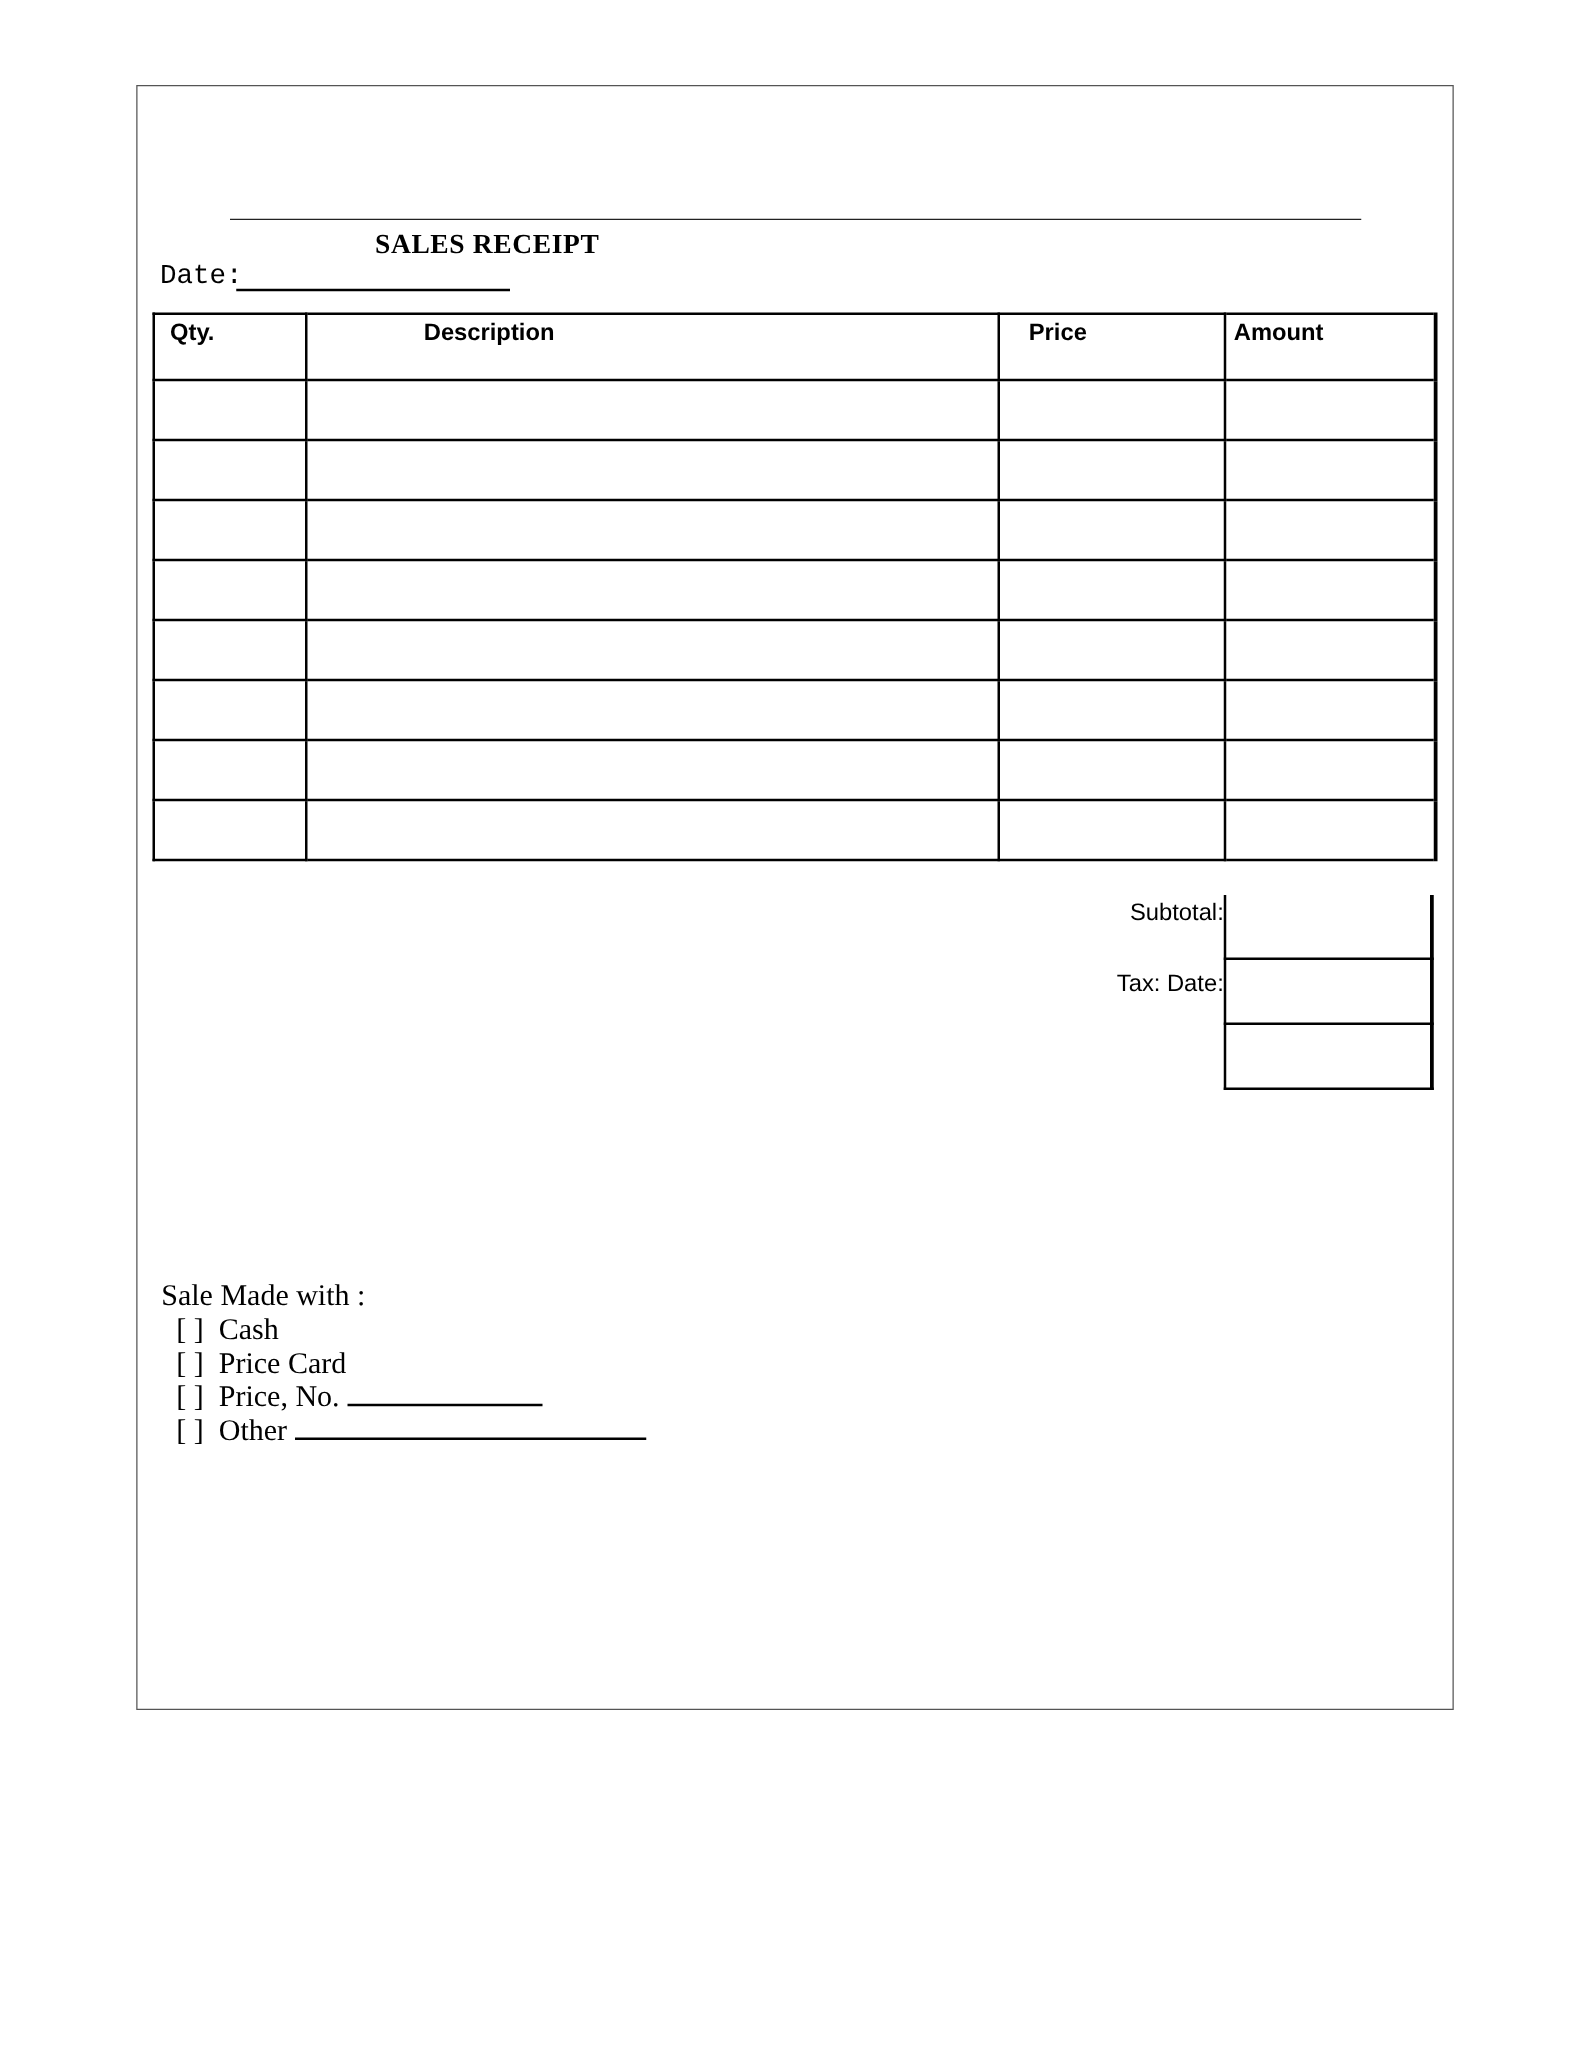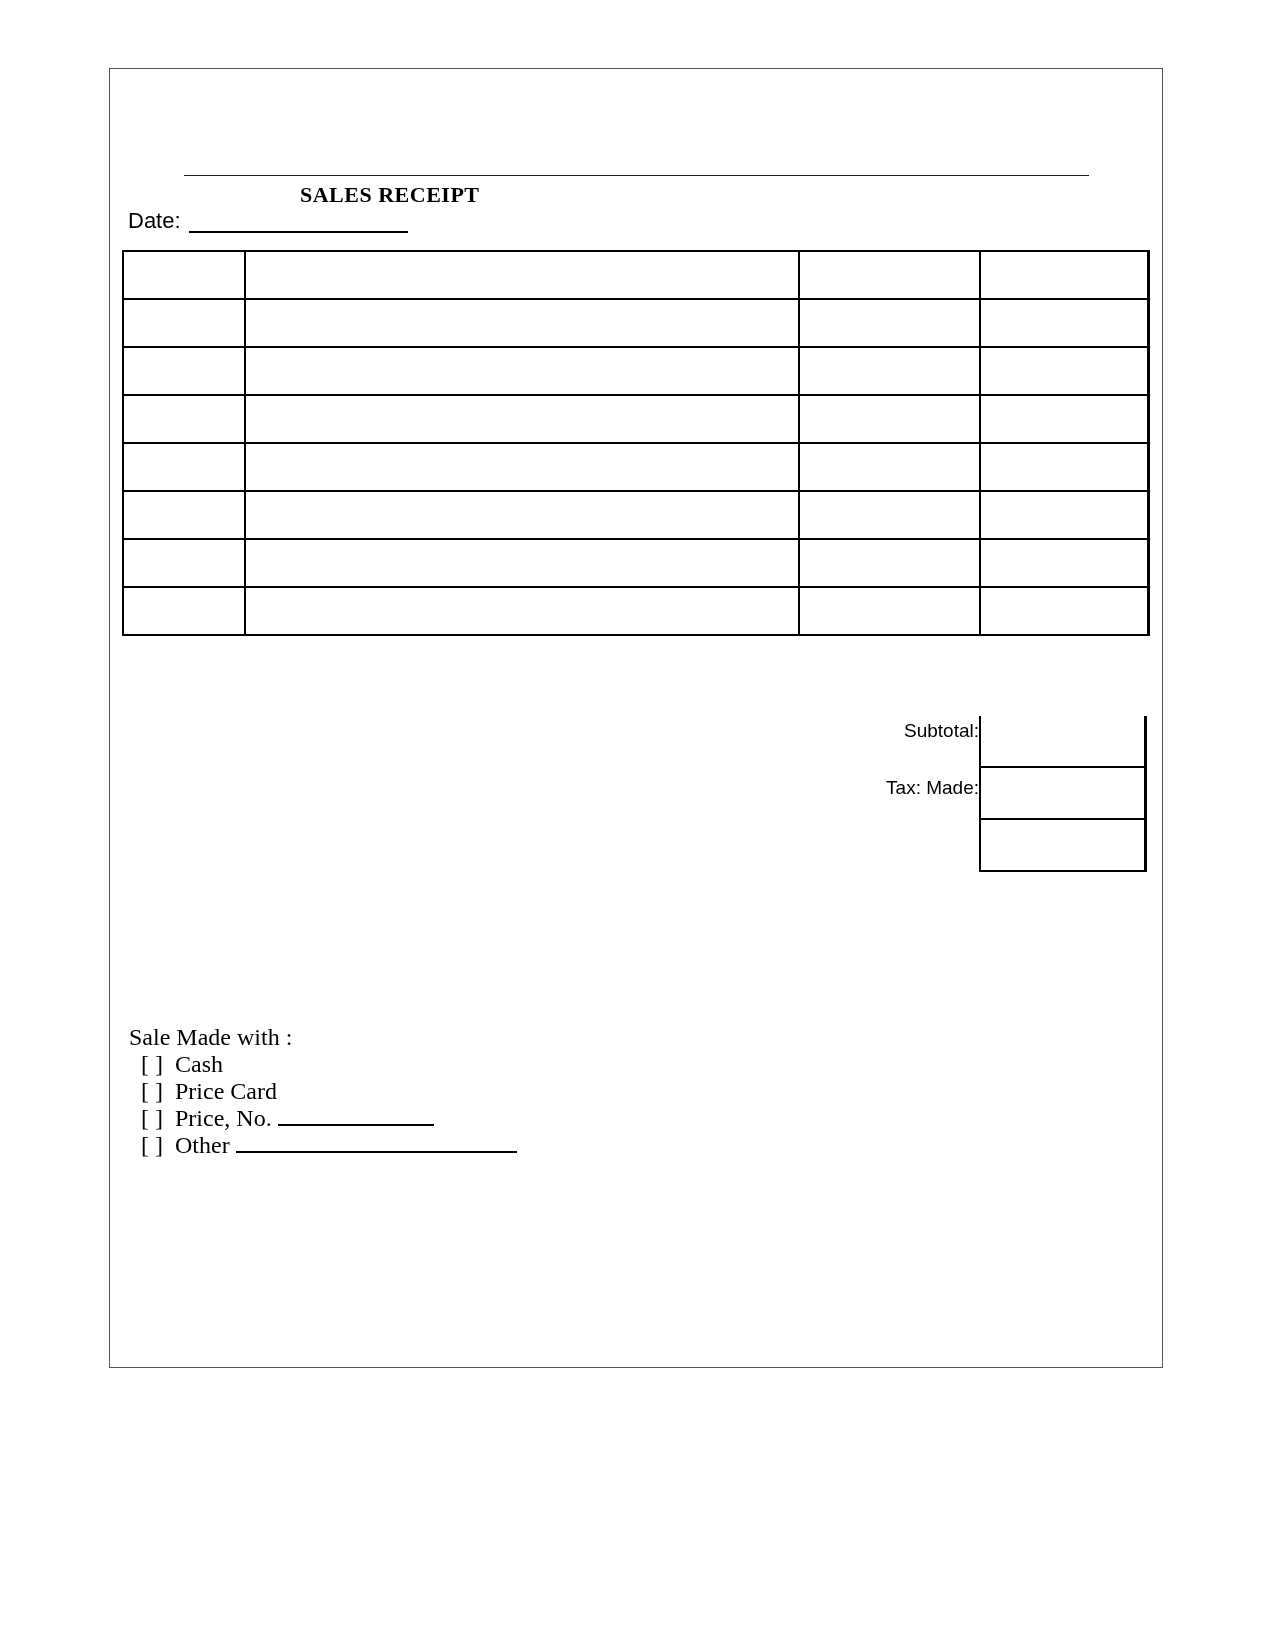--- a/index.html
+++ b/index.html
@@ -1,20 +1,20 @@
 <!DOCTYPE html>
 <html><head>
 <meta charset="utf-8">
 <style>
   html, body { margin:0; padding:0; background:#ffffff; }
   body { width:1275px; height:1650px; position:relative; overflow:hidden; color:#000; }
   .frame { position:absolute; left:109px; top:68px; width:1054px; height:1300px; border:1.5px solid #555; box-sizing:border-box; }
   .topline { position:absolute; left:184px; top:175px; width:905px; height:0; border-top:1.5px solid #222; }
   .title { position:absolute; left:300px; width:232px; top:182px; text-align:left; font-family:"Liberation Serif", serif; font-weight:bold; font-size:22px; letter-spacing:0.5px; }
-  .date-label { position:absolute; left:128px; top:208px; font-family:Liberation Sans, sans-serif; font-size:22px; }
+  .date-label { position:absolute; left:128px; top:208px; font-family:Liberation Mono, monospace; font-size:22px; }
   .date-line { position:absolute; left:189px; top:231px; width:219px; border-top:2px solid #000; }
   table.items { position:absolute; left:122px; top:250px; border-collapse:collapse; table-layout:fixed; }
   table.items td, table.items th { border:2px solid #000; height:48px; padding:0; box-sizing:border-box; font-family:"Liberation Sans", sans-serif; font-size:19px; font-weight:bold; text-align:left; vertical-align:top; }
   table.items th { height:53px; padding-top:4px; }
   .c1 { width:122px; } .c2 { width:554px; } .c3 { width:181px; } .c4 { width:168px; }
   th.c1 { padding-left:12px !important; }
   th.c2 { padding-left:93px !important; }
   th.c3 { padding-left:23px !important; }
   th.c4 { padding-left:6px !important; }
   table.items td.c4, table.items th.c4 { border-right-width:3px; }
@@ -30,20 +30,26 @@
 
 <div class="frame"></div>
 <div class="topline"></div>
 
 <div class="title">SALES RECEIPT</div>
 <div class="date-label">Date:</div>
 <div class="date-line"></div>
 
 <table class="items">
   <tbody>
+      <tr>
+    <th class="c1">Qty.</th>
+    <th class="c2">Description</th>
+    <th class="c3">Price</th>
+    <th class="c4">Amount</th>
+  </tr>
   <tr>
     <td class="c1"></td>
     <td class="c2"></td>
     <td class="c3"></td>
     <td class="c4"></td>
   </tr>
   <tr>
     <td class="c1"></td>
     <td class="c2"></td>
     <td class="c3"></td>
@@ -82,21 +88,21 @@
   <tr>
     <td class="c1"></td>
     <td class="c2"></td>
     <td class="c3"></td>
     <td class="c4"></td>
   </tr>
 </tbody>
   </table>
 
 <div class="tot-label" style="top:720px;">Subtotal:</div>
-<div class="tot-label" style="top:777px;">Tax: Made:</div>
+<div class="tot-label" style="top:777px;">Tax: Date:</div>
 
 <div class="totals">
   <div class="tot-box"></div>
   <div class="tot-box"></div>
   <div class="tot-box"></div>
 </div>
 
 <div class="pay" style="top:1024px;">Sale Made with :</div>
 
 <div class="pay" style="top:1051px;">

